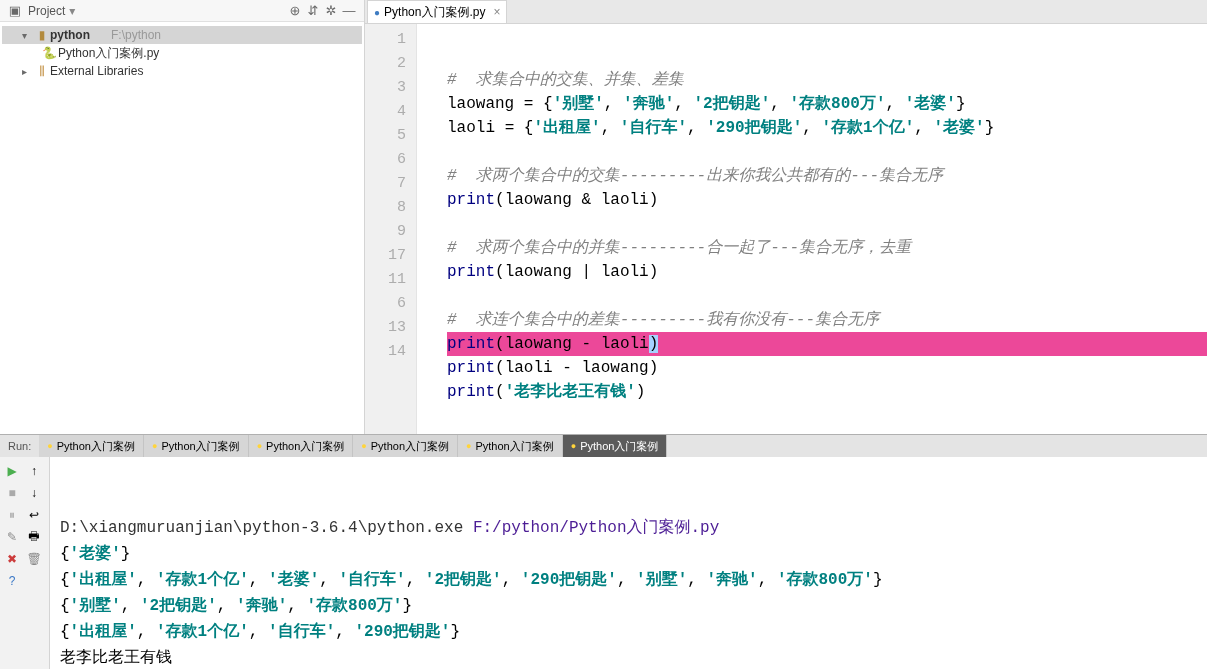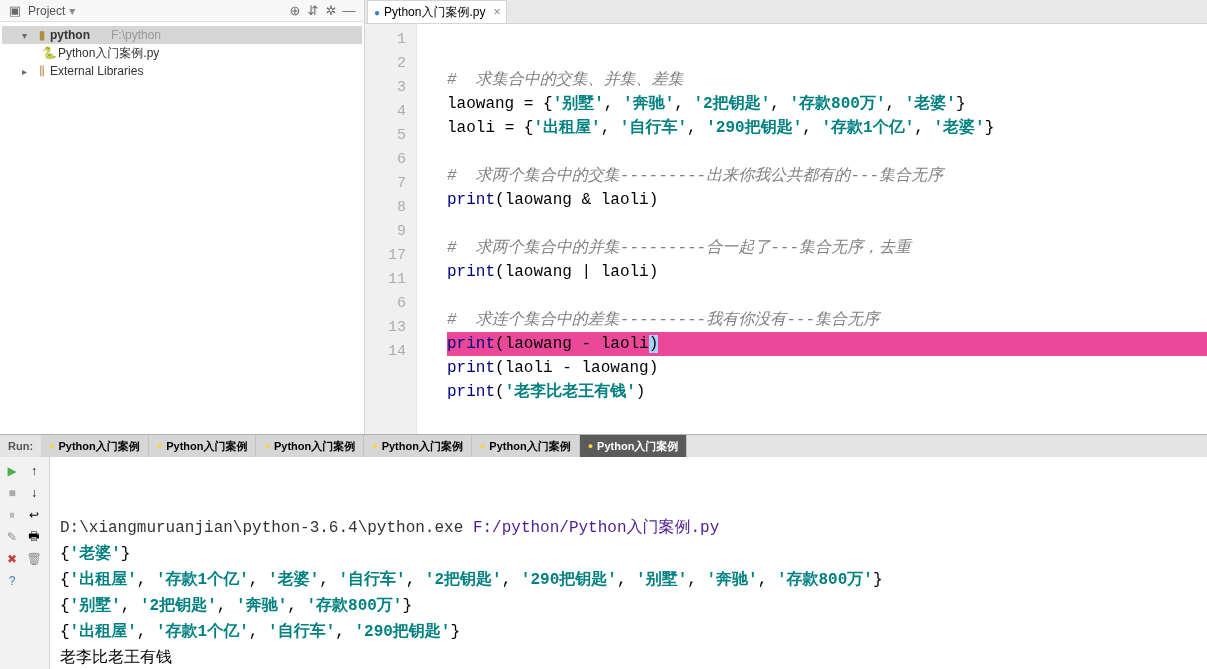--- a/index.html
+++ b/index.html
@@ -33,21 +33,21 @@
 .gutter { width: 52px; background: #f0f0f0; border-right: 1px solid #e4e4e4; text-align: right; padding: 4px 10px 0 0; font-family: Consolas, "Courier New", monospace; font-size: 15px; color: #adadad; line-height: 24px; }
 .code-lines { flex: 1; padding: 4px 0 0 30px; font-family: Consolas, "Courier New", monospace; font-size: 16px; line-height: 24px; white-space: pre; margin-top: 40px; }
 .hl-line { background: #ec4899; display: inline-block; width: 100%; }
 .c-comment { color: #808080; font-style: italic; }
 .c-ident { color: #000; }
 .c-op { color: #000; }
 .c-str { color: #008080; font-weight: bold; }
 .c-call { color: #000080; }
 .c-sel { background: #a6d2ff; }
 .run-panel { height: 235px; border-top: 1px solid #b0b0b0; display: flex; flex-direction: column; }
-.run-tabs { height: 22px; background: #e4e4e4; display: flex; align-items: center; font-size: 11px; font-weight: bold; }
+.run-tabs { height: 22px; background: #e4e4e4; display: flex; align-items: center; font-size: 11px; }
 .run-label { padding: 0 8px; color: #555; }
 .run-tab { background: #d6d6d6; height: 22px; display: flex; align-items: center; padding: 0 8px; border-right: 1px solid #c4c4c4; cursor: pointer; }
 .run-tab.active { background: #5b5b5b; color: #fff; }
 .run-tab .py-icon-small { color: #FFD43B; font-size: 9px; margin-right: 4px; }
 .run-body { flex: 1; display: flex; }
 .run-sidebar { width: 50px; background: #f2f2f2; border-right: 1px solid #d4d4d4; display: flex; flex-direction: column; padding: 4px 2px; gap: 2px; }
 .run-side-row { display: flex; gap: 2px; }
 .run-side-btn { width: 20px; height: 20px; display: flex; align-items: center; justify-content: center; cursor: pointer; font-size: 12px; }
 .btn-play { color: #4caf50; }
 .btn-stop { color: #aaa; }

